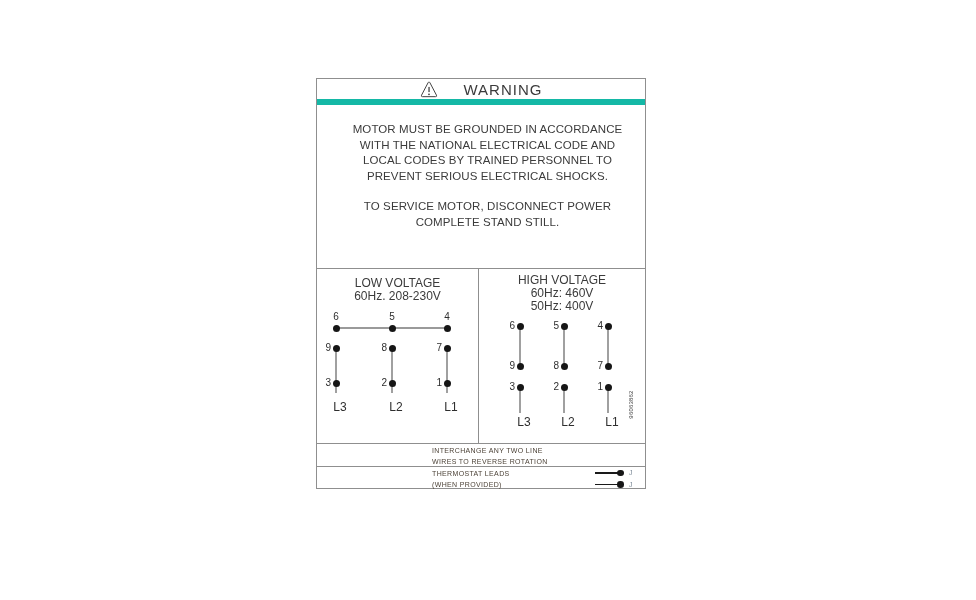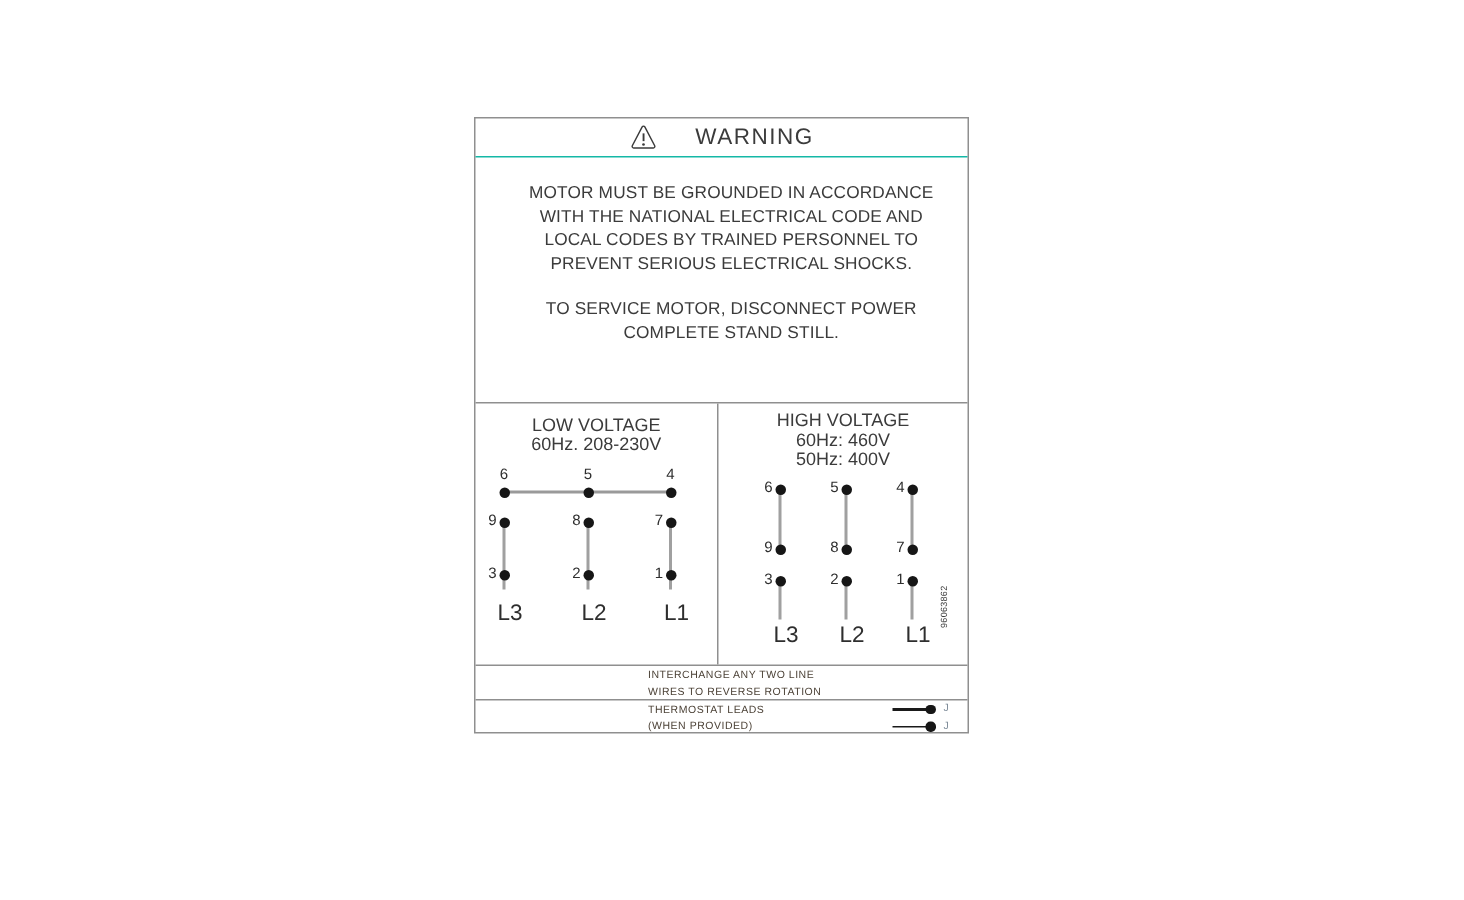--- a/index.html
+++ b/index.html
@@ -4,21 +4,21 @@
 <style>
   * { margin:0; padding:0; box-sizing:border-box; }
   html,body { width:976px; height:600px; background:#ffffff; overflow:hidden;
               font-family:"Liberation Sans", sans-serif; }
   .page { position:relative; width:976px; height:600px; background:#ffffff; }
 
   .label { position:absolute; left:316px; top:78px; width:330px; height:411px;
            border:1px solid #8f8f8f; background:#ffffff; color:#3b3b3b; }
 
   
-  .header { height:26px; border-bottom:1px solid #14b8a6;
+  .header { height:26px; border-bottom:6px solid #14b8a6;
             display:flex; align-items:center; justify-content:center; gap:26px; }
   .header .title { font-size:15px; letter-spacing:1px; color:#3b3b3b; }
   .warn-icon { width:18px; height:17px; display:block; }
 
   
   .warning-text { height:163px; padding:17px 0 0 13px;text-align:center; }
   .wline { font-size:11.5px; line-height:15.6px; letter-spacing:0.1px; color:#3b3b3b; }
   .pgap { height:15px; }
 
   
@@ -27,21 +27,21 @@
   .panel.low  { width:161px; }
   .panel.high { width:167px; border-left:1px solid #8f8f8f;padding-left:24px; }
   .dg-head { position:absolute; left:0; top:8px; width:100%; text-align:center;
              font-size:12px; line-height:13px; color:#3b3b3b; }
   .panel.high .dg-head { top:5px; }
 
   .tdot  { position:absolute; width:7px; height:7px; border-radius:50%; background:#161616; }
   .tnum  { position:absolute; font-size:10px; line-height:12px; color:#2e2e2e; }
   .vline { position:absolute; width:1.5px; background:#a0a0a0; }
   .hline { position:absolute; height:1.8px; background:#9a9a9a; }
-  .lead  { position:absolute; width:30px; text-align:center; font-size:15px; color:#2e2e2e; }
+  .lead  { position:absolute; width:30px; text-align:center; font-size:12px; color:#2e2e2e; }
 
   .part-number { position:absolute; left:129px; top:131px; width:46px; height:9px;
                  transform:rotate(-90deg); font-size:6px; letter-spacing:0.2px;
                  color:#3b3b3b; text-align:center; line-height:9px; }
 
   
   .note-row { position:relative; height:23px; border-top:1px solid #8f8f8f; }
   .nline { position:absolute; left:115px; font-size:7px; letter-spacing:0.35px;
            line-height:10px; color:#4d4338; white-space:nowrap; }
   .nline.l1 { top:2px; } .nline.l2 { top:13px; }

